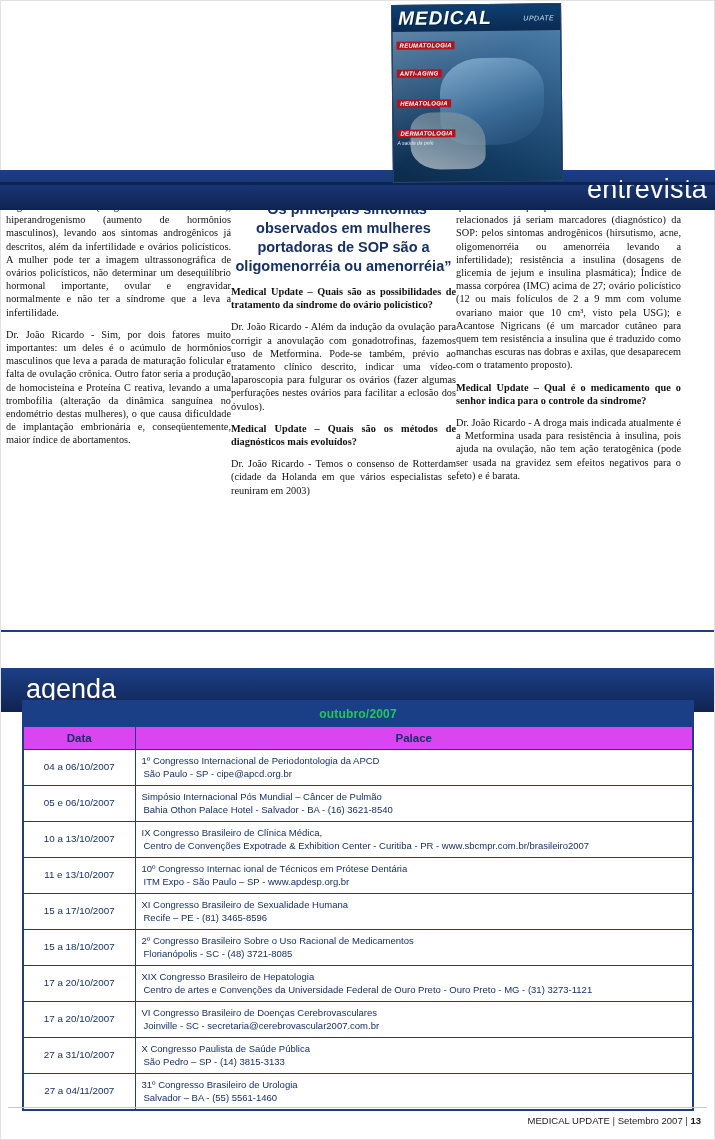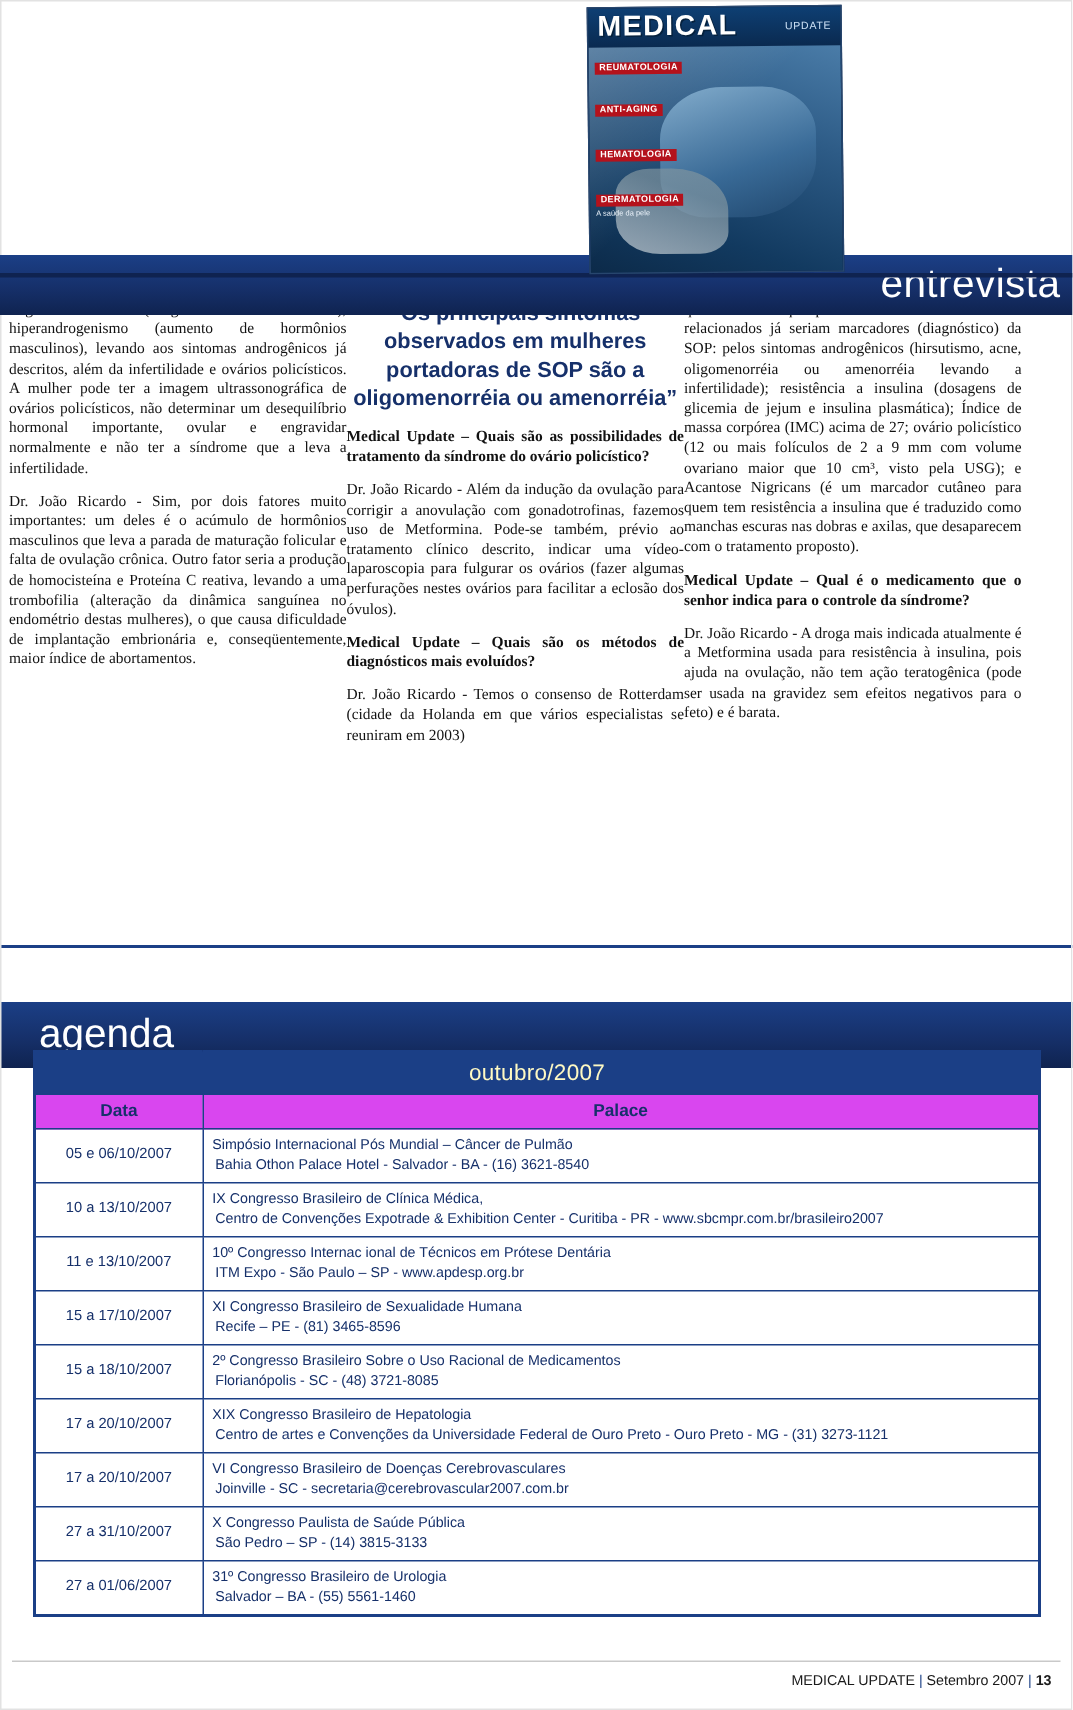--- a/index.html
+++ b/index.html
@@ -15,20 +15,21 @@
   }
 
   
   .cover-wrap {
     position: absolute;
     left: 392px;
     top: 4px;
     width: 170px;
     height: 178px;
     z-index: 5;
+    font-style: italic;
   }
   .cover {
     position: absolute;
     inset: 0;
     background: #0d2a4f;
     border: 1px solid #27466e;
     overflow: hidden;
     transform: rotate(-0.6deg);
   }
   .cover-top {
@@ -200,23 +201,23 @@
     border: 2px solid #1b3f86;
     border-collapse: collapse;
     font-family: "Liberation Sans", sans-serif;
   }
   .agenda-table td, .agenda-table th {
     border: 1px solid #1b3f86;
     padding: 0;
   }
   .month-row td {
     background: #1b3f86;
-    color: #fef9c3;
-    font-size: 15px;
-    font-weight: normal;
+    color: #22c55e;
+    font-size: 12px;
+    font-weight: bold;
     text-align: center;
     padding: 5px 0;
     letter-spacing: .2px;
   }
   .hdr-row th {
     background: #d946ef;
     color: #16306a;
     font-size: 11.5px;
     font-weight: bold;
     padding: 5px 0;
@@ -320,20 +321,27 @@
   <tbody>
     <tr class="month-row">
       <td colspan="2">outubro/2007</td>
     </tr>
     <tr class="hdr-row">
       <th class="date-h">Data</th>
       <th>Palace</th>
     </tr>
 
     <tr class="data-row">
+      <td class="date-c">04 a 06/10/2007</td>
+      <td>
+        <span class="ev-title">1º Congresso Internacional de Periodontologia da APCD</span>
+        <span class="ev-meta">São Paulo - SP   -   cipe@apcd.org.br</span>
+      </td>
+    </tr>
+    <tr class="data-row">
       <td class="date-c">05 e 06/10/2007</td>
       <td>
         <span class="ev-title">Simpósio Internacional Pós Mundial – Câncer de Pulmão</span>
         <span class="ev-meta">Bahia Othon Palace Hotel   -   Salvador - BA   -   (16) 3621-8540</span>
       </td>
     </tr>
     <tr class="data-row">
       <td class="date-c">10 a 13/10/2007</td>
       <td>
         <span class="ev-title">IX Congresso Brasileiro de Clínica Médica,</span>
@@ -376,21 +384,21 @@
       </td>
     </tr>
     <tr class="data-row">
       <td class="date-c">27 a 31/10/2007</td>
       <td>
         <span class="ev-title">X Congresso Paulista de Saúde Pública</span>
         <span class="ev-meta">São Pedro – SP   -   (14) 3815-3133</span>
       </td>
     </tr>
     <tr class="data-row">
-      <td class="date-c">27 a 01/06/2007</td>
+      <td class="date-c">27 a 04/11/2007</td>
       <td>
         <span class="ev-title">31º Congresso Brasileiro de Urologia</span>
         <span class="ev-meta">Salvador – BA   -   (55) 5561-1460</span>
       </td>
     </tr>
   </tbody>
 </table>
 
 <div class="footer-rule"></div>
 <div class="footer">

